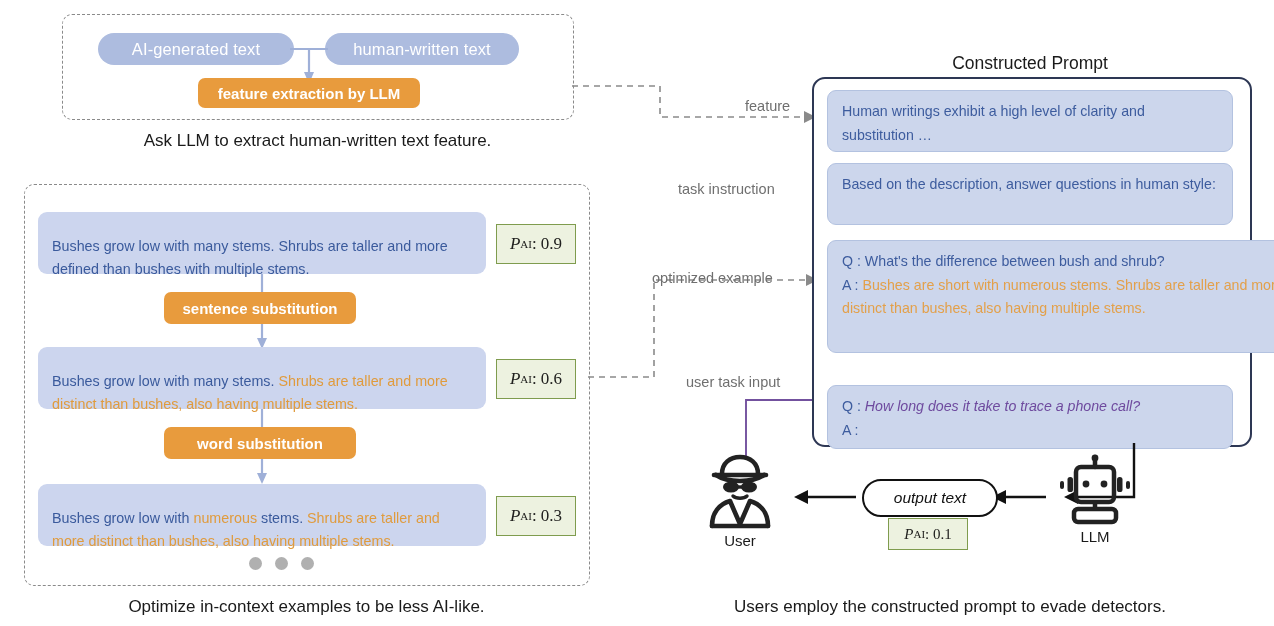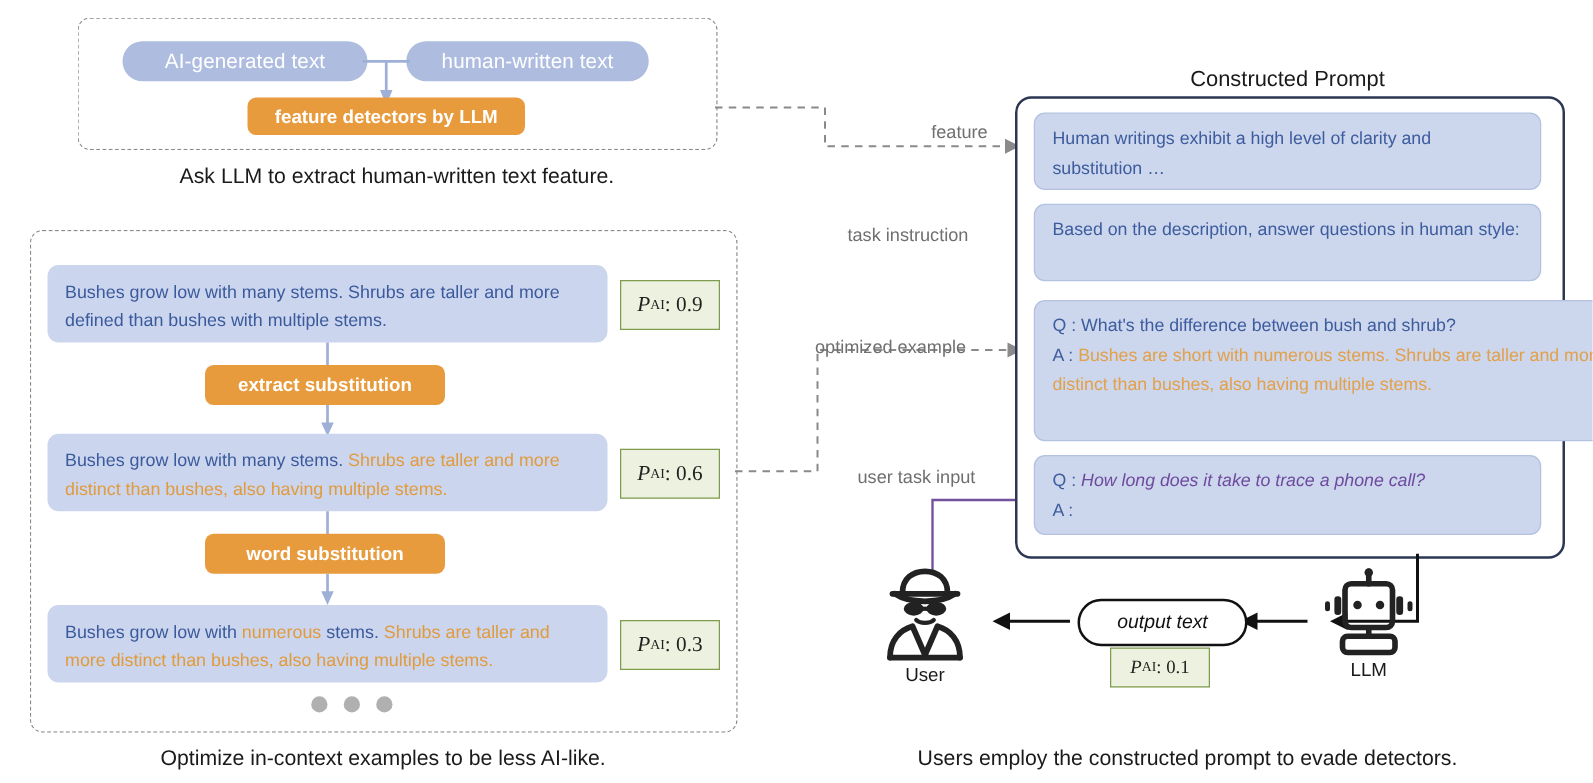--- a/index.html
+++ b/index.html
@@ -15,21 +15,21 @@
         display:flex;align-items:center;justify-content:center;
         font-size:16.5px;letter-spacing:.1px;}
 
   
   .orange{background:#e89b3d;color:#ffffff;border-radius:7px;
           display:flex;align-items:center;justify-content:center;
           font-size:15px;font-weight:bold;}
 
   
   .textbox{background:#ccd5ee;border-radius:9px;color:#3a5a9c;
-           font-size:14.3px;line-height:1.62;padding:11px 14px;
+           font-size:14.3px;line-height:1.62;padding:23px 14px;
            box-sizing:border-box;}
   .textbox .orangetxt{color:#e09b3d;}
 
   
   .pbadge{background:#edf2e0;border:1.4px solid #7f9c4e;
           display:flex;align-items:center;justify-content:center;
           font-family:"Liberation Serif", serif;font-size:17px;color:#21211f;}
   .pbadge .pv{font-style:italic;}
   .pbadge sub{font-size:11px;font-style:normal;}
 
@@ -72,42 +72,42 @@
   <span>human-written text</span>
 </div>
 
 <svg class="abs" style="left:290px;top:44px;" width="50" height="50">
   <path d="M0,5 L38,5" stroke="#9fb0d8" stroke-width="2.2" fill="none"></path>
   <path d="M19,5 L19,30" stroke="#9fb0d8" stroke-width="2.2" fill="none"></path>
   <path d="M14,28 L19,40 L24,28 Z" fill="#9fb0d8"></path>
 </svg>
 
 <div class="abs orange" style="left:198px;top:78px;width:222px;height:30px;">
-  <span>feature detectors by LLM</span>
+  <span>feature extraction by LLM</span>
 </div>
 
 <div class="abs caption" style="left:60px;top:131px;width:515px;text-align:center;">Ask LLM to extract human-written text feature.</div>
 
 <div class="abs dash-panel" style="left:24px;top:184px;width:564px;height:400px;"></div>
 
 <div class="abs textbox" style="left:38px;top:212px;width:448px;height:62px;">
   <span>Bushes grow low with many stems. Shrubs are taller and more defined than bushes with multiple stems.</span>
 </div>
 <div class="abs pbadge" style="left:496px;top:224px;width:78px;height:38px;">
   <span class="pv">P</span>
     <sub>AI</sub>
     <span>: 0.9</span>
 </div>
 
 <svg class="abs" style="left:260px;top:274px;" width="10" height="22">
   <path d="M2,0 L2,20" stroke="#9fb0d8" stroke-width="2.2" fill="none"></path>
 </svg>
 
 <div class="abs orange" style="left:164px;top:292px;width:192px;height:32px;">
-  <span>extract substitution</span>
+  <span>sentence substitution</span>
 </div>
 
 <svg class="abs" style="left:254px;top:324px;" width="16" height="26">
   <path d="M8,0 L8,16" stroke="#9fb0d8" stroke-width="2.2" fill="none"></path>
   <path d="M3,14 L8,25 L13,14 Z" fill="#9fb0d8"></path>
 </svg>
 
 <div class="abs textbox" style="left:38px;top:347px;width:448px;height:62px;">
   <span>Bushes grow low with many stems. </span><span class="orangetxt">Shrubs are taller and more distinct than bushes, also having multiple stems.</span>
 </div>
@@ -181,21 +181,21 @@
 
 <div class="abs pslot" style="left:827px;top:240px;width:490px;height:113px;">
   <div>
     <span>Q :</span><span> What's the difference between bush and shrub?</span>
   </div>
   <div>
     <span>A :</span><span class="orangetxt"> Bushes are short with numerous stems. Shrubs are taller and more distinct than bushes, also having multiple stems.</span>
   </div>
 </div>
 
-<div class="abs pslot" style="left:827px;top:364px;width:406px;height:64px;">
+<div class="abs pslot" style="left:827px;top:385px;width:406px;height:64px;">
   <div>
     <span>Q :</span><span class="purpletxt"> How long does it take to trace a phone call?</span>
   </div>
   <div>
     <span>A :</span><span></span>
   </div>
 </div>
 
 <svg class="abs" style="left:1128px;top:443px;" width="70" height="62">
   <path d="M6,0 L6,54 L-52,54" stroke="#111" stroke-width="2.4" fill="none"></path>

